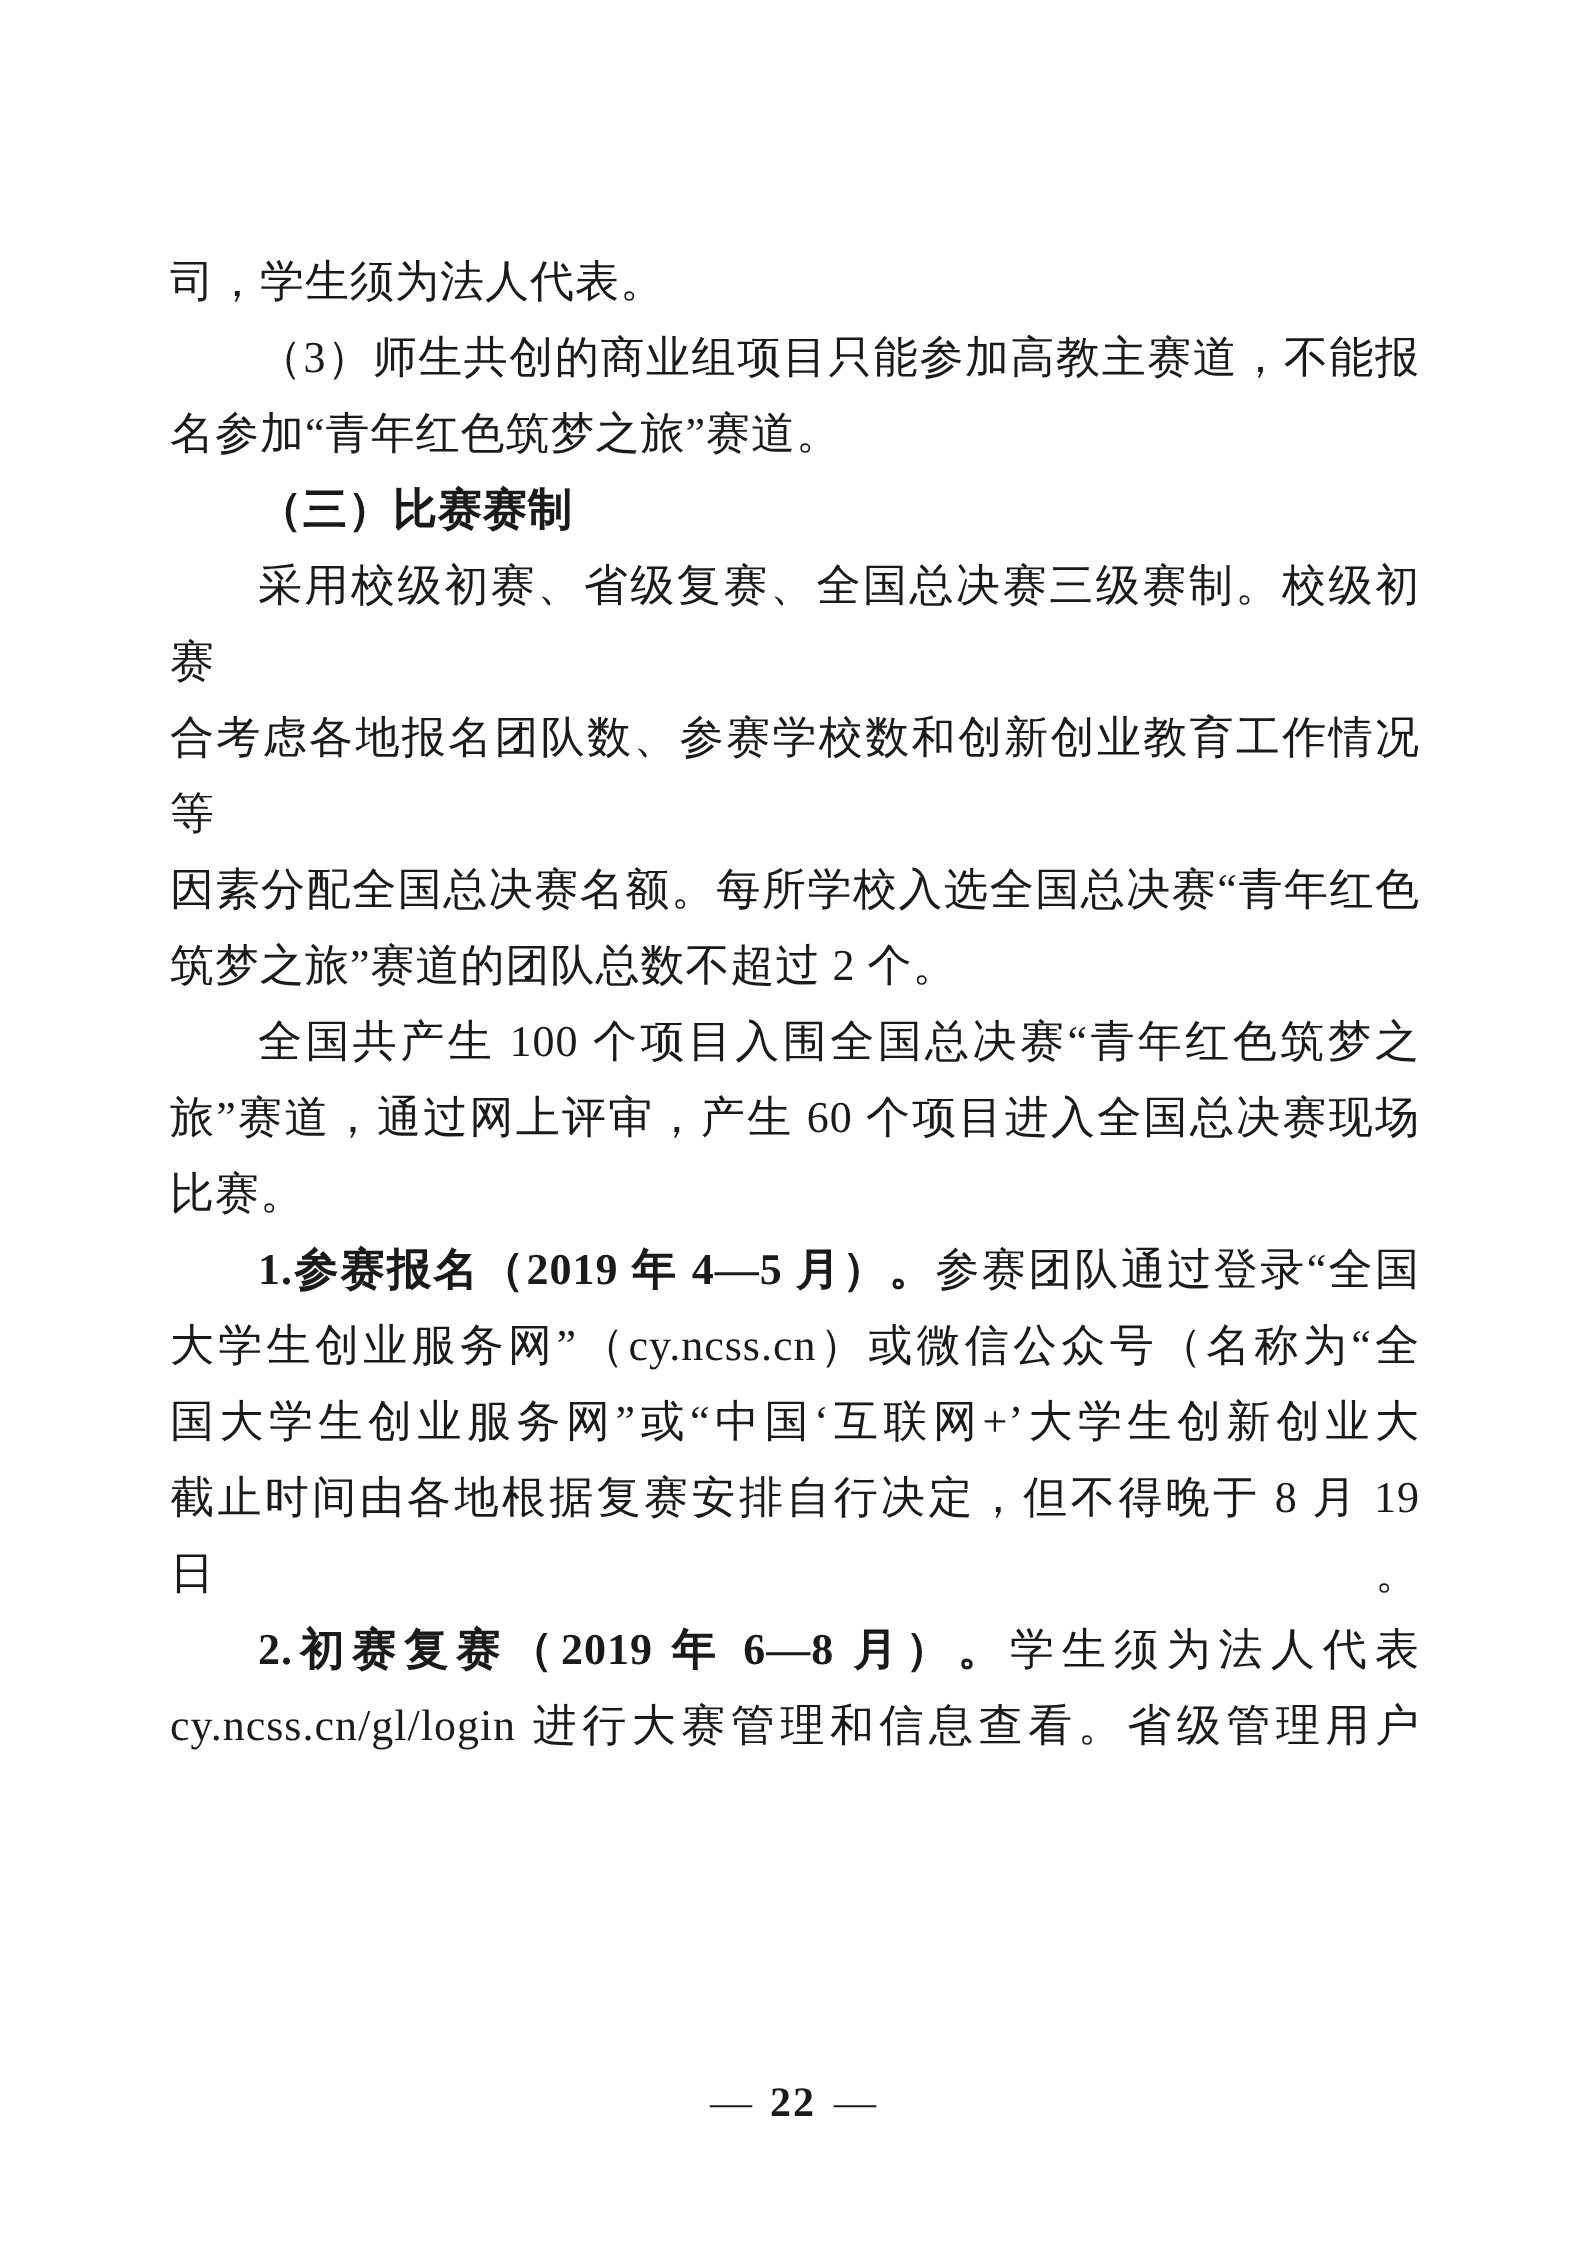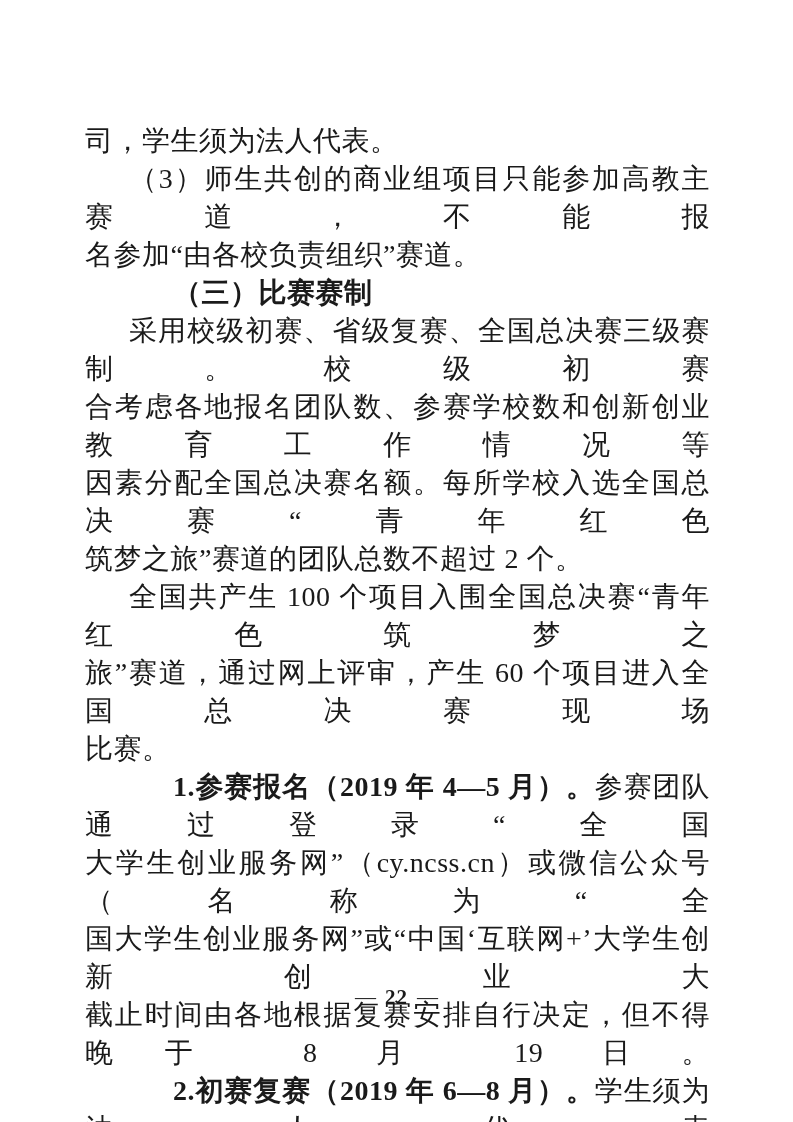--- a/index.html
+++ b/index.html
@@ -12,52 +12,52 @@
     font-family: "Liberation Serif", "DejaVu Serif", serif;
     color: #1a1a1a;
   }
   .doc-body {
     position: absolute;
     left: 85px;
     top: 122px;
     width: 625px;
   }
   .line {
-    font-size: 28px;
+    font-size: 22px;
     line-height: 38px;
     min-height: 38px;
     text-align: left;
     letter-spacing: 0.5px;
   }
   .line.indent { text-indent: 44px; }
   .line.justify {
     text-align: justify;
     text-align-last: justify;
   }
-  .seg.bold { font-weight: 700; margin-left: 44px; }
+  .seg.bold { font-weight: 700; }
   .footer {
     position: absolute;
-    top: 985px;
+    top: 1039px;
     left: 0;
     width: 100%;
     text-align: center;
     font-size: 21px;
     line-height: 24px;
   }
   .footer .dash { display: inline-block; margin: 0 9px; }
   .footer .num { font-weight: 700; letter-spacing: 1px; }
 </style>
 </head>
 <body>
 
 <div class="page">
   <div class="doc-body">
       <div class="line"><span class="seg">司，学生须为法人代表。</span></div>
       <div class="line indent justify"><span class="seg">（3）师生共创的商业组项目只能参加高教主赛道，不能报</span></div>
-      <div class="line"><span class="seg">名参加“由各校负责组织”赛道。</span></div>
+      <div class="line"><span class="seg">名参加“青年红色筑梦之旅”赛道。</span></div>
       <div class="line indent"><span class="seg bold">（三）比赛赛制</span></div>
       <div class="line indent justify"><span class="seg">采用校级初赛、省级复赛、全国总决赛三级赛制。校级初赛</span></div>
       <div class="line justify"><span class="seg">合考虑各地报名团队数、参赛学校数和创新创业教育工作情况等</span></div>
       <div class="line justify"><span class="seg">因素分配全国总决赛名额。每所学校入选全国总决赛“青年红色</span></div>
       <div class="line"><span class="seg">筑梦之旅”赛道的团队总数不超过 2 个。</span></div>
       <div class="line indent justify"><span class="seg">全国共产生 100 个项目入围全国总决赛“青年红色筑梦之</span></div>
       <div class="line justify"><span class="seg">旅”赛道，通过网上评审，产生 60 个项目进入全国总决赛现场</span></div>
       <div class="line"><span class="seg">比赛。</span></div>
       <div class="line indent justify"><span class="seg bold">1.参赛报名（2019 年 4—5 月）。</span><span class="seg">参赛团队通过登录“全国</span></div>
       <div class="line justify"><span class="seg">大学生创业服务网”（cy.ncss.cn）或微信公众号（名称为“全</span></div>

